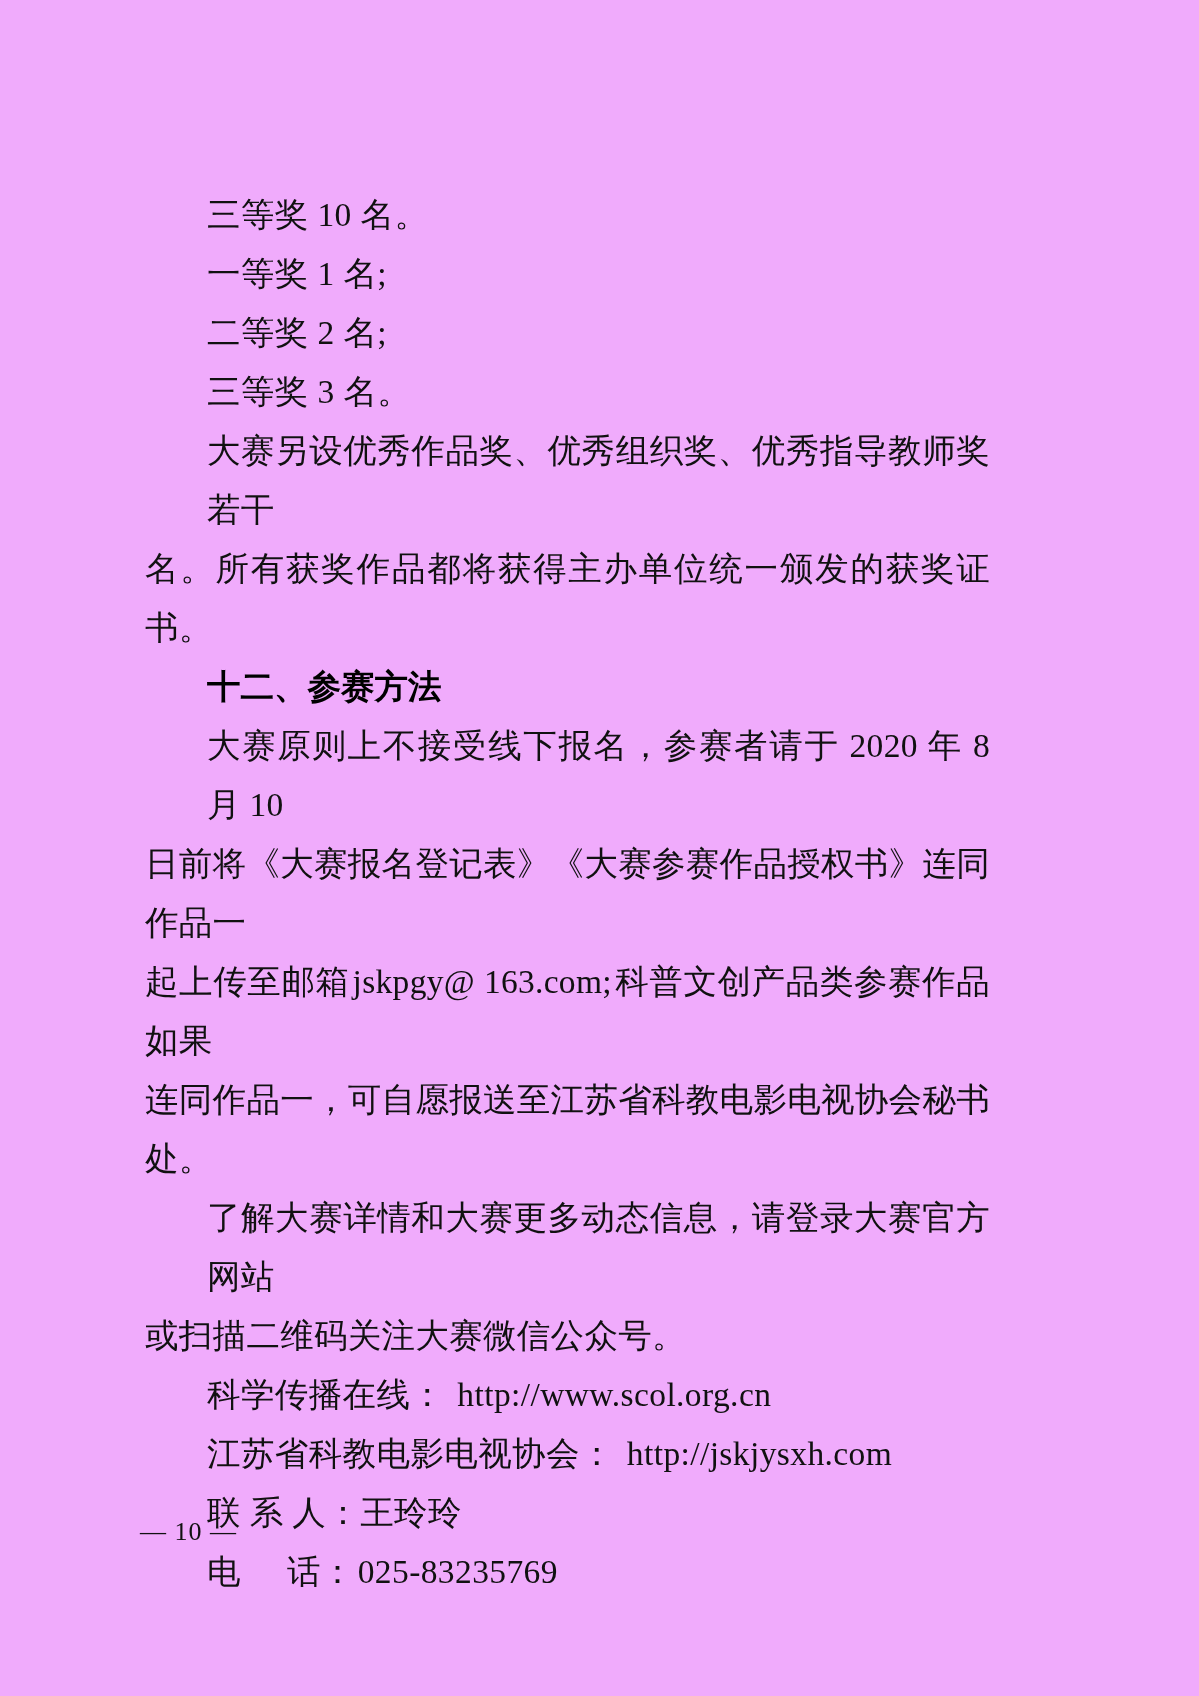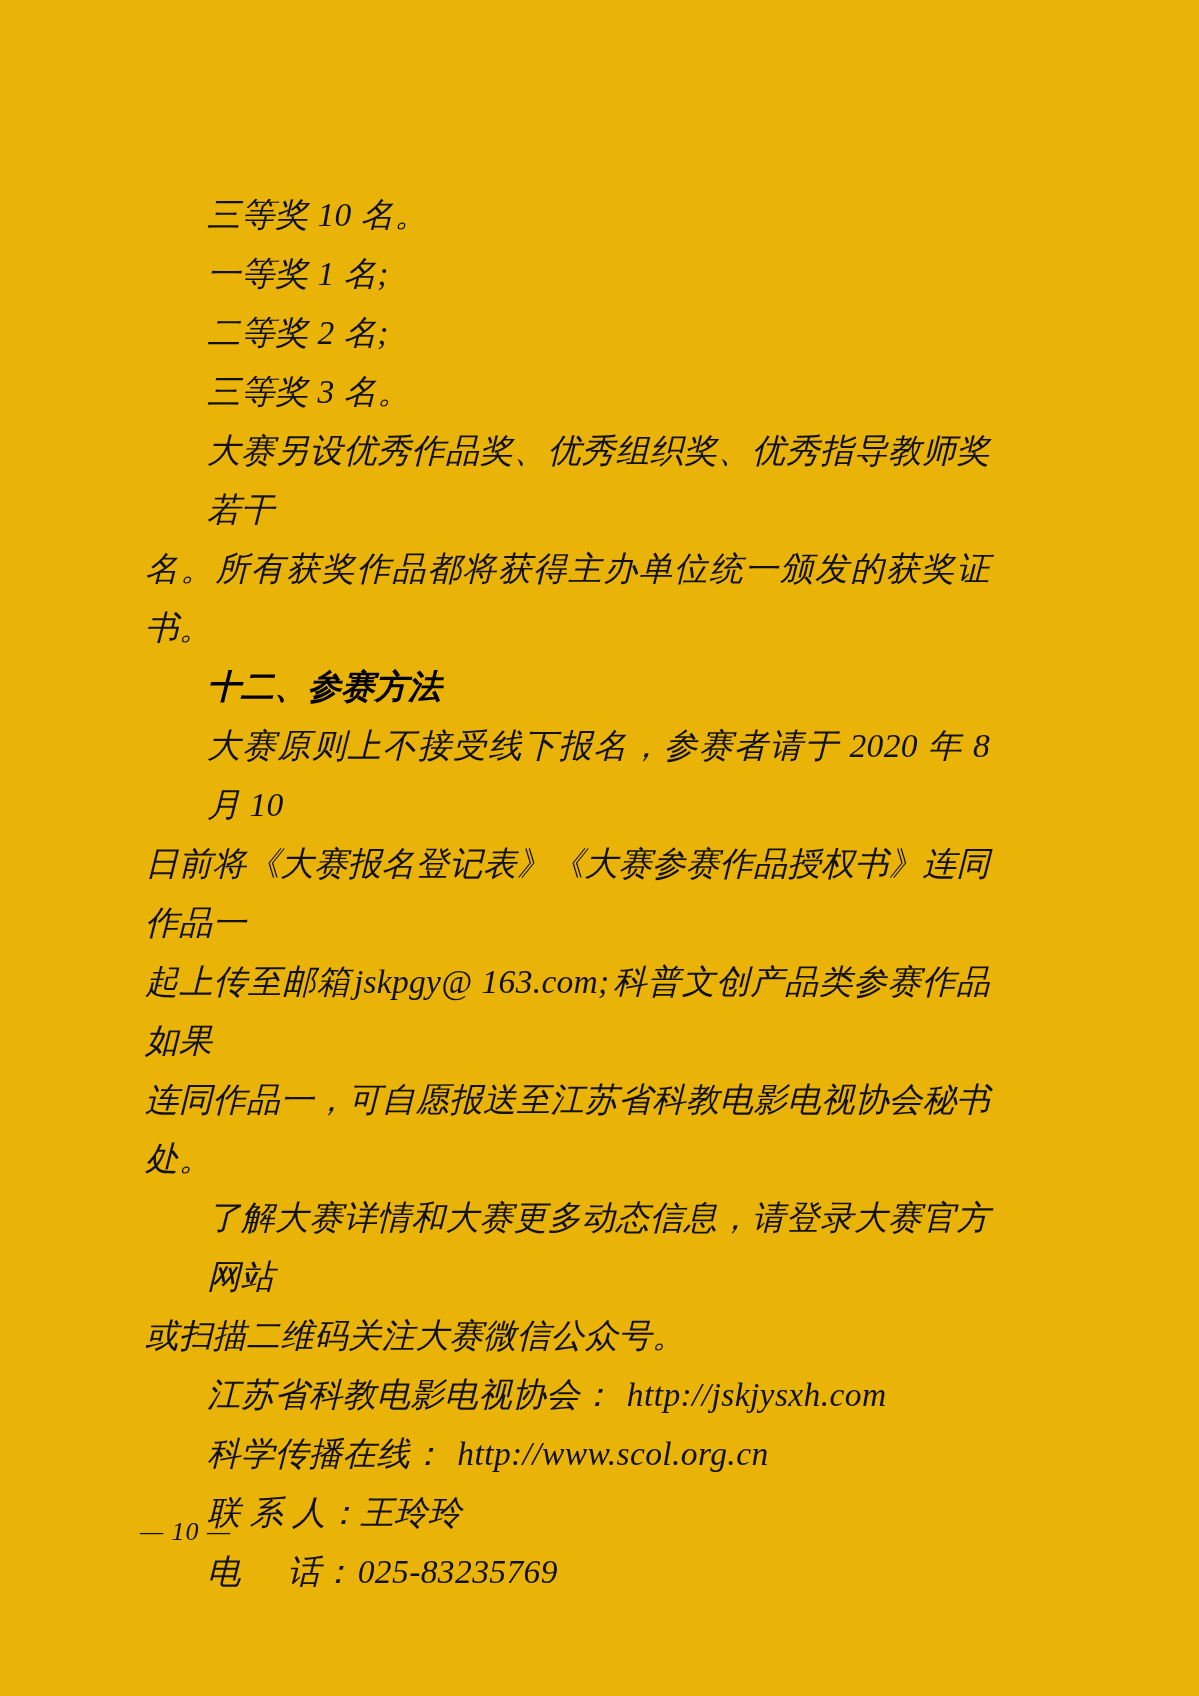--- a/index.html
+++ b/index.html
@@ -13,22 +13,21 @@
     position: relative;
     font-family: "Liberation Serif", "DejaVu Serif", serif;
     color: #1a1a1a;
     overflow: hidden;
   }
 
   
   #page {
     position: absolute;
     inset: 0;
-    background: #eab308;
-    font-style: italic;
+    background: #f0abfc;
   }
 
   
   #content {
     position: absolute;
     left: 145px;
     top: 185px;
     width: 845px;
   }
 
@@ -134,23 +133,23 @@
     <div class="para flush">日前将《大赛报名登记表》《大赛参赛作品授权书》连同作品一</div>
 
     <div class="para flush"><span>起上传至邮箱</span><span class="lat">jskpgy@ 163.com;</span><span>科普文创产品类参赛作品如果</span></div>
 
     <div class="para flush">连同作品一，可自愿报送至江苏省科教电影电视协会秘书处。</div>
 
     <div class="para indent">了解大赛详情和大赛更多动态信息，请登录大赛官方网站</div>
 
     <div class="para flush">或扫描二维码关注大赛微信公众号。</div>
 
+    <div class="line indent"><span>科学传播在线：</span><span class="gap-sm"></span><span class="lat">http://www.scol.org.cn</span></div>
+
     <div class="line indent"><span>江苏省科教电影电视协会：</span><span class="gap-sm"></span><span class="lat">http://jskjysxh.com</span></div>
-
-    <div class="line indent"><span>科学传播在线：</span><span class="gap-sm"></span><span class="lat">http://www.scol.org.cn</span></div>
 
     <div class="line indent"><span class="contact-label">联 系 人：</span><span>王玲玲</span></div>
 
     <div class="line indent"><span>电</span><span class="gap-lg"></span><span>话：</span><span class="lat">025-83235769</span></div>
 
   </div>
 
   <div id="footer">— 10 —</div>
 
 </div>

